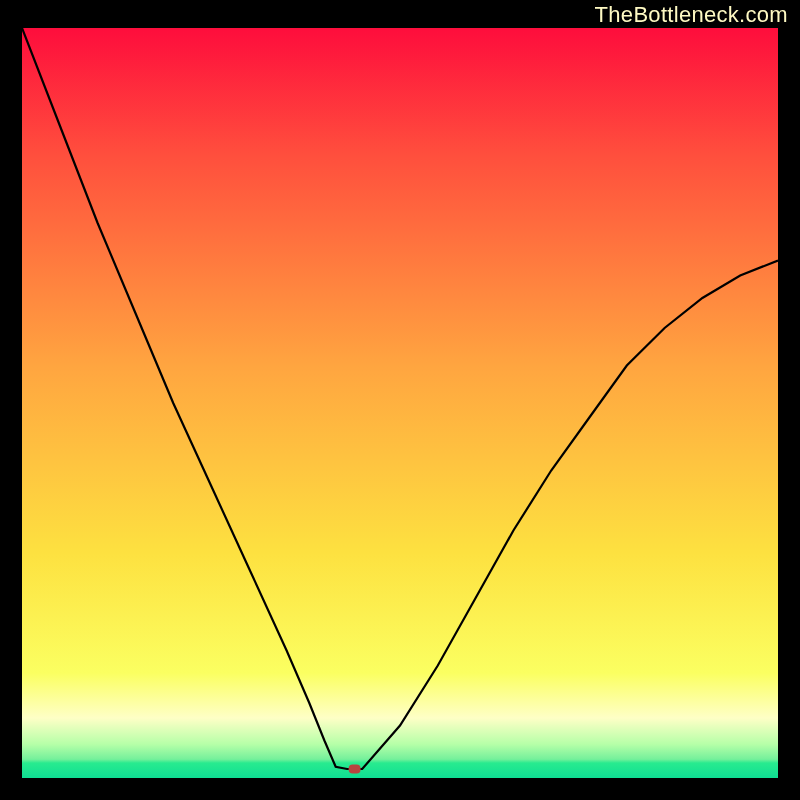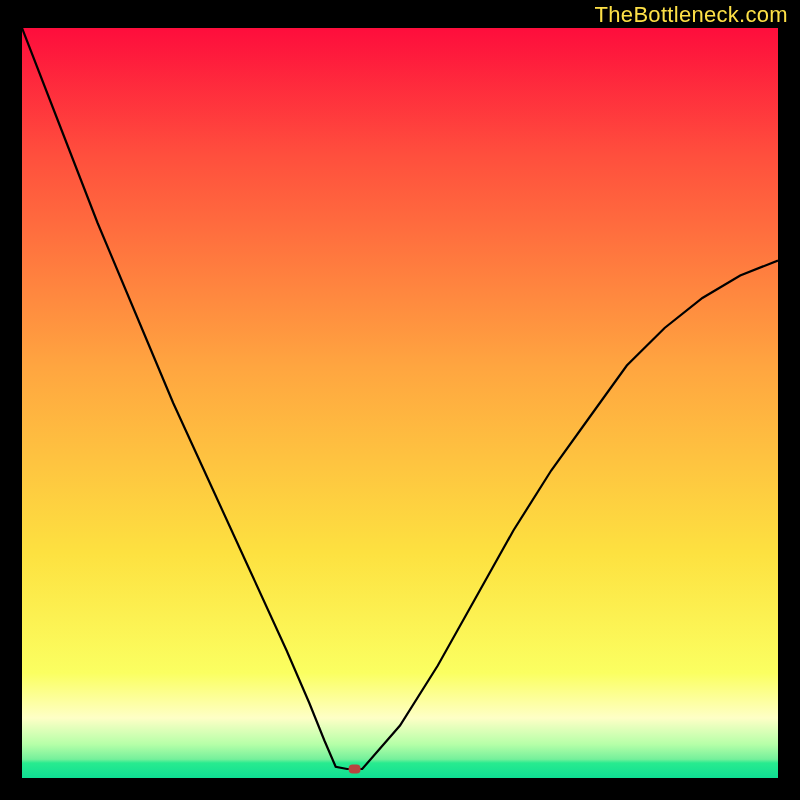--- a/index.html
+++ b/index.html
@@ -13,21 +13,21 @@
   }
   .frame {
     position: absolute;
     inset: 0;
     background: #000;
   }
   .watermark {
     position: absolute;
     top: 2px;
     right: 12px;
-    color: #fde047;
+    color: #fef9c3;
     font-size: 22px;
     letter-spacing: 0.3px;
     z-index: 20;
   }
   .plot {
     position: absolute;
     left: 22px;
     right: 22px;
     top: 28px;
     bottom: 22px;

